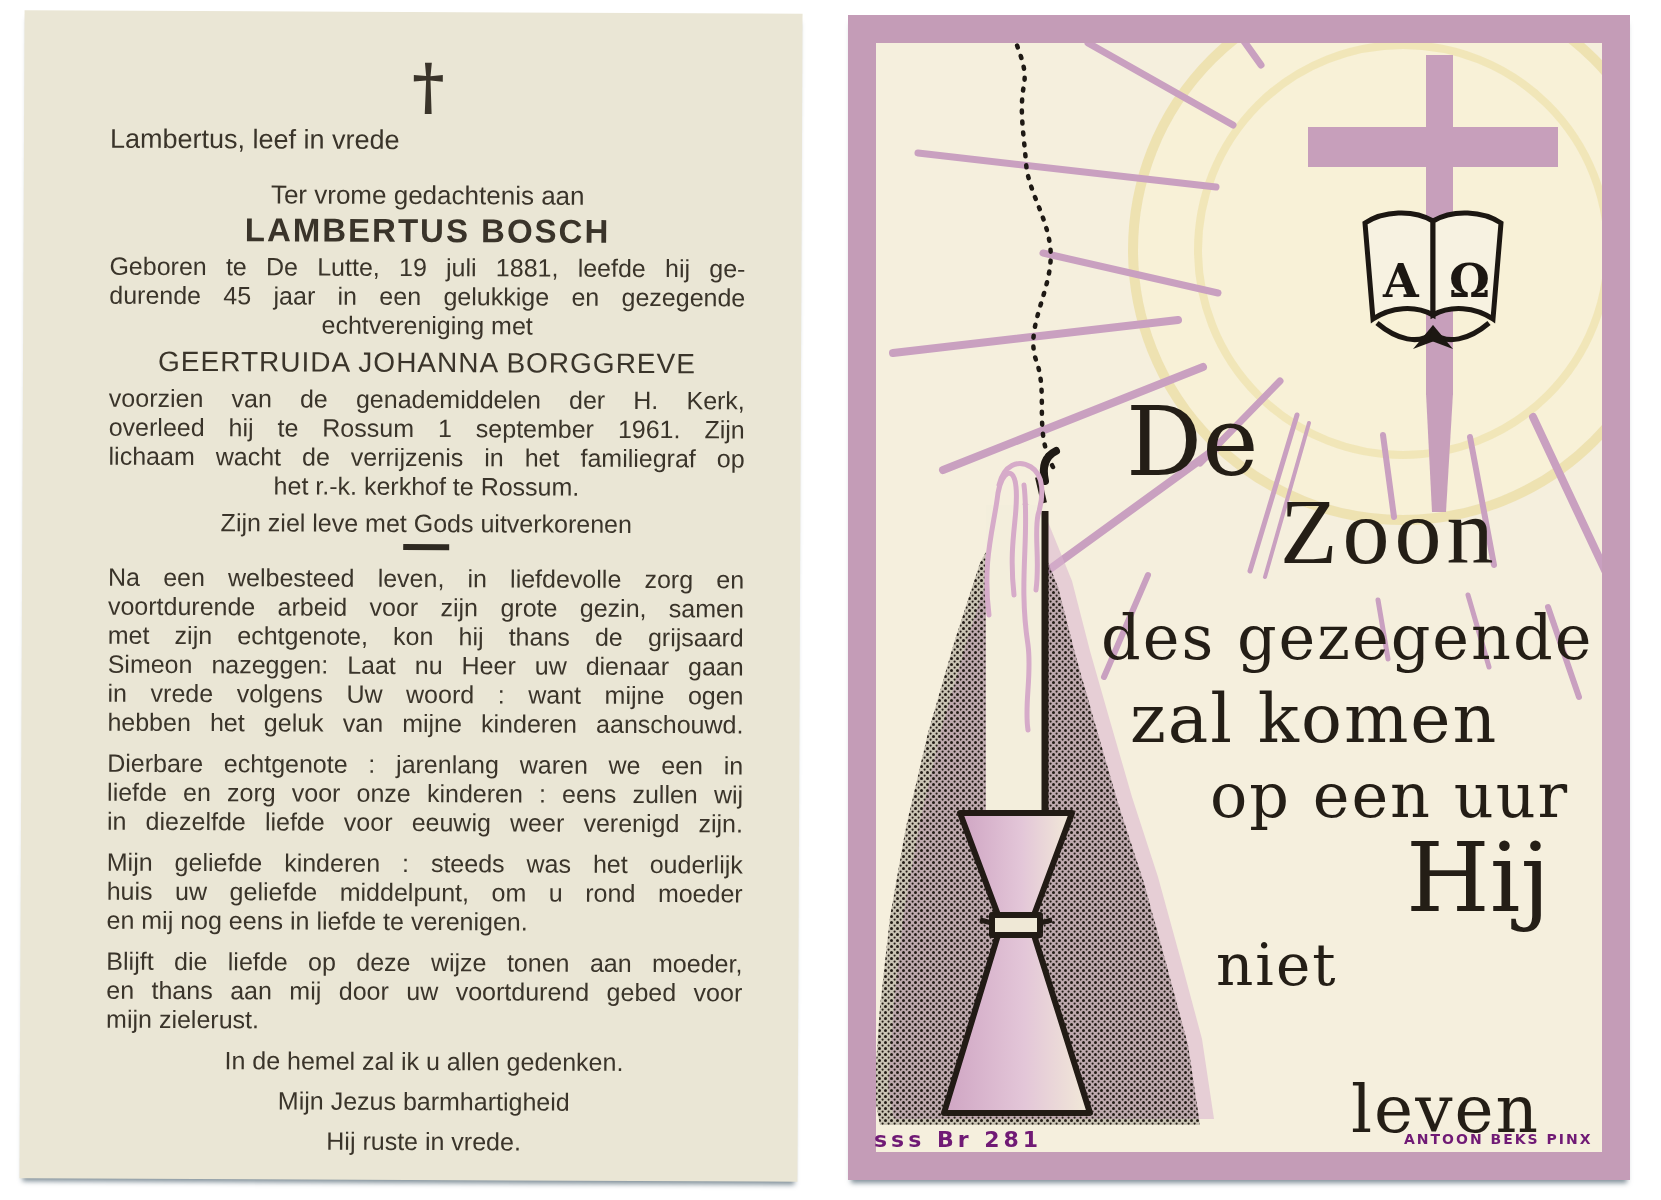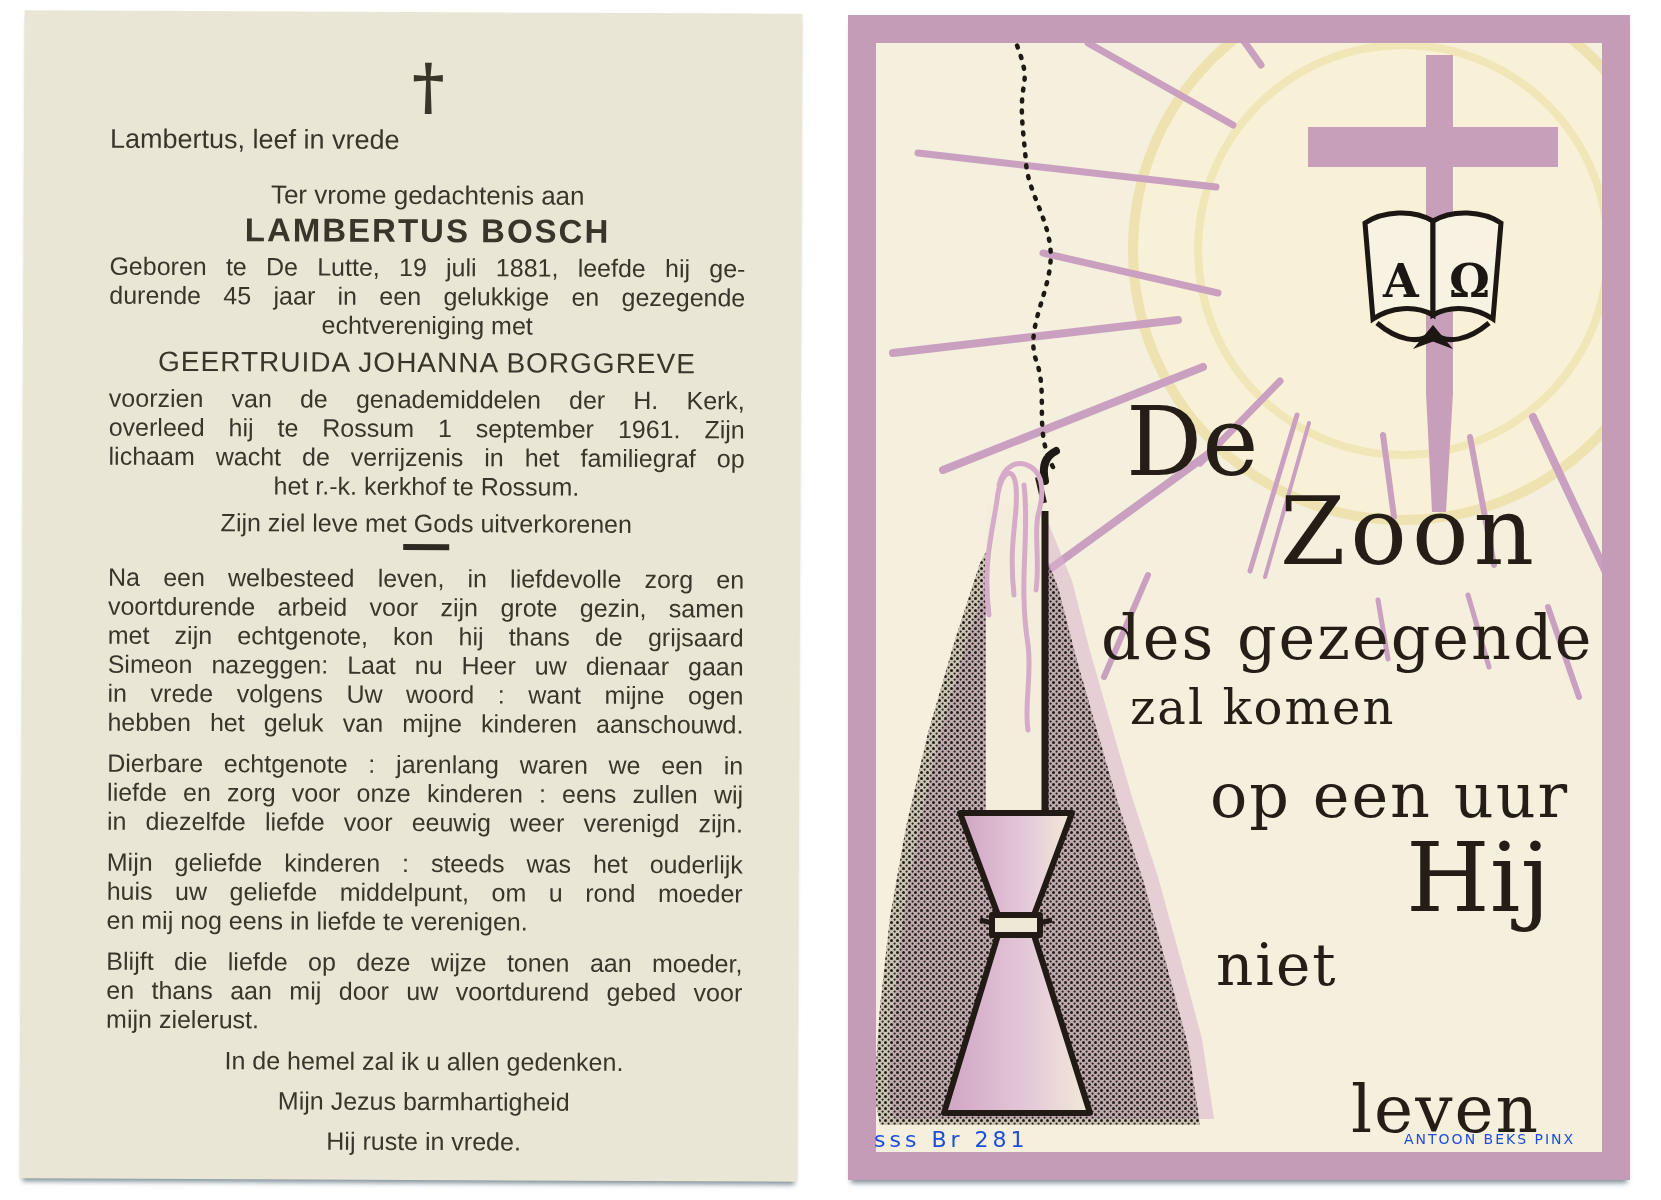--- a/index.html
+++ b/index.html
@@ -21,30 +21,30 @@
   .j{text-align:justify;text-align-last:justify;}
   .c{text-align:center;}
   .blessing{text-align:center;margin-bottom:6px;}
   .rule{width:46px;height:6px;background:#2e2921;margin:4px auto 14px auto;}
   .closing-line{text-align:center;margin-bottom:11px;}
   
   #right-card{left:848px;top:15px;width:782px;height:1165px;background:#f5efdd;}
   #art{position:absolute;left:0;top:0;}
   .ph{position:absolute;font-family:"DejaVu Serif",serif;color:#241e16;white-space:nowrap;z-index:3;}
   .ph-de{left:278px;top:372px;font-size:95px;}
-  .ph-zoon{left:432px;top:462px;font-size:94px;letter-spacing:5px;}
+  .ph-zoon{left:432px;top:462px;font-size:94px;letter-spacing:5px;font-family:Liberation Serif, serif;}
   .ph-des{left:253px;top:586px;font-size:62px;letter-spacing:2px;}
-  .ph-zal{left:282px;top:664px;font-size:48px;letter-spacing:2px;}
+  .ph-zal{left:282px;top:664px;font-size:68px;letter-spacing:2px;}
   .ph-op{left:362px;top:744px;font-size:62px;letter-spacing:2px;}
   .ph-waarop{left:252px;top:828px;font-size:60px;letter-spacing:1px;}
   .ph-hij{left:558px;top:798px;font-size:96px;margin-top:9px;}
   .ph-niet{left:368px;top:916px;font-size:58px;letter-spacing:2px;}
   .ph-verwacht{left:416px;top:990px;font-size:61px;letter-spacing:1px;}
   .ph-wordt{left:503px;top:1056px;font-size:66px;letter-spacing:2px;}
-  .mark{position:absolute;font-family:"DejaVu Sans",sans-serif;font-weight:normal;color:#1d4ed8;z-index:3;}
+  .mark{position:absolute;font-family:"DejaVu Sans",sans-serif;font-weight:bold;color:#701a75;z-index:3;}
   .mark-series{left:26px;top:1112px;font-size:22px;letter-spacing:4px;}
   .mark-credit{left:556px;top:1116px;font-size:14px;letter-spacing:2px;}
 </style>
 </head>
 <body>
 
 <div id="page">
 
   <div id="left-card" class="card">
     <div id="left-inner">

